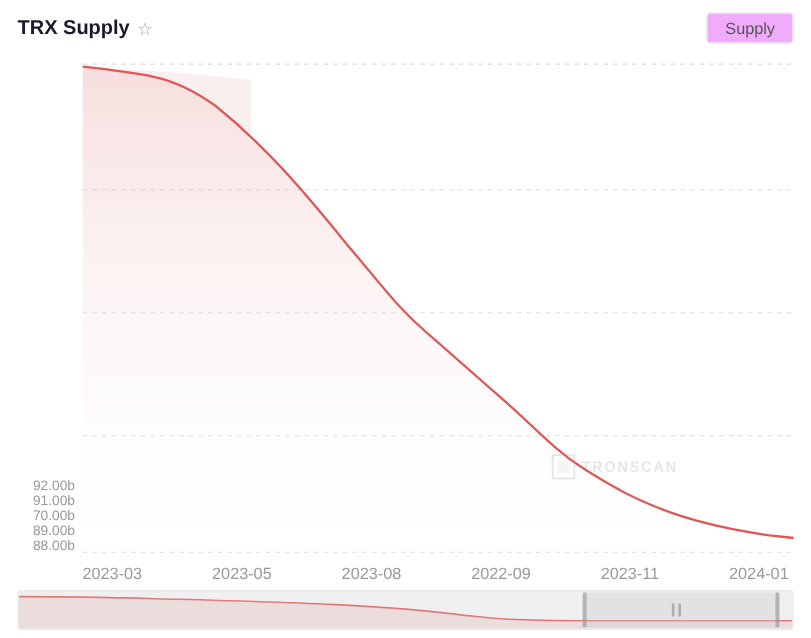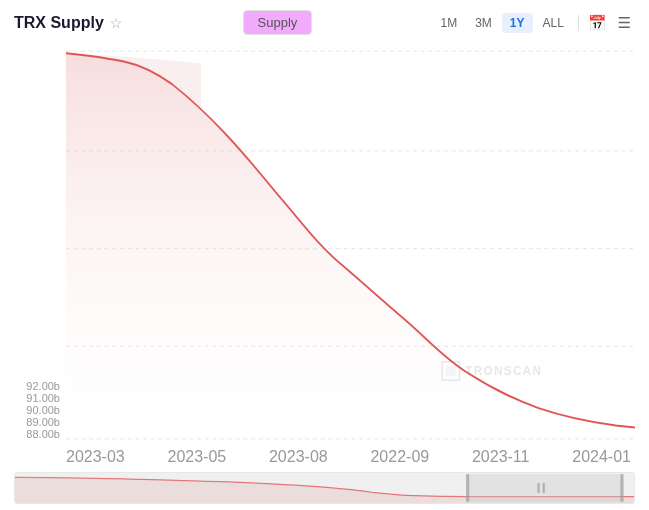--- a/index.html
+++ b/index.html
@@ -137,21 +137,21 @@
       padding-right: 6px;
     }
 
     
     .x-axis {
       display: flex;
       justify-content: space-between;
       padding: 4px 4px 0 52px;
     }
     .x-label {
-      font-size: 16px;
+      font-size: 13px;
       color: #999;
     }
 
     
     .mini-chart {
       height: 32px;
       margin-top: 6px;
       border: 1px solid #e8e8e8;
       border-radius: 3px;
       background: #f5f5f5;
@@ -172,38 +172,29 @@
   <div class="header">
     <div class="title-group">
       <span class="title">TRX Supply</span>
       <span class="star-icon">☆</span>
     </div>
 
     <div class="tab-group">
       <button class="tab-btn tab-btn active-supply">Supply</button>
     </div>
 
-    <div class="time-group">
-      <button class="time-btn">1M</button>
-      <button class="time-btn">3M</button>
-      <button class="time-btn active">1Y</button>
-      <button class="time-btn">ALL</button>
-      <div class="divider-v"></div>
-      <span class="calendar-icon">📅</span>
-      <span class="menu-icon">☰</span>
-    </div>
   </div>
 
   <div class="chart-area">
     <div class="chart-main">
 
       <div class="y-axis">
         <span class="y-label">92.00b</span>
         <span class="y-label">91.00b</span>
-        <span class="y-label">90.00b</span>
+        <span class="y-label">70.00b</span>
         <span class="y-label">89.00b</span>
         <span class="y-label">88.00b</span>
       </div>
 
       <svg class="main-chart" viewBox="0 0 590 390" preserveAspectRatio="none" style="position:absolute; left:52px; top:0; right:0; bottom:0; width:calc(100% - 52px); height:100%;">
 
         <line x1="0" y1="8" x2="590" y2="8" stroke="#ddd" stroke-width="0.8" stroke-dasharray="4,4"></line>
         <line x1="0" y1="105" x2="590" y2="105" stroke="#ddd" stroke-width="0.8" stroke-dasharray="4,4"></line>
         <line x1="0" y1="200" x2="590" y2="200" stroke="#ddd" stroke-width="0.8" stroke-dasharray="4,4"></line>
         <line x1="0" y1="295" x2="590" y2="295" stroke="#ddd" stroke-width="0.8" stroke-dasharray="4,4"></line>

